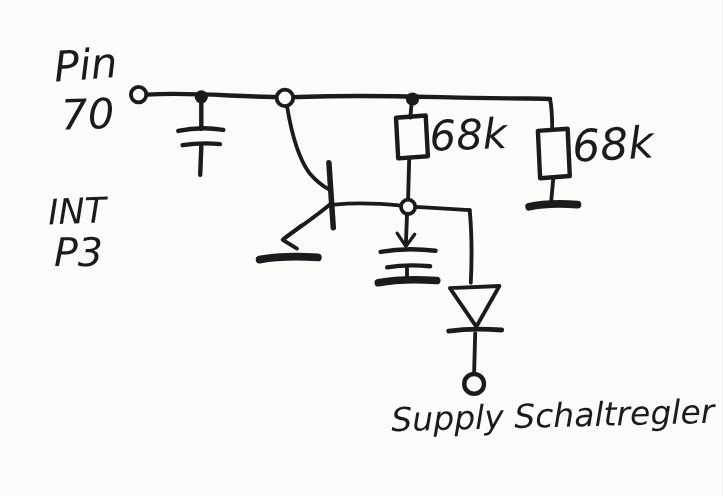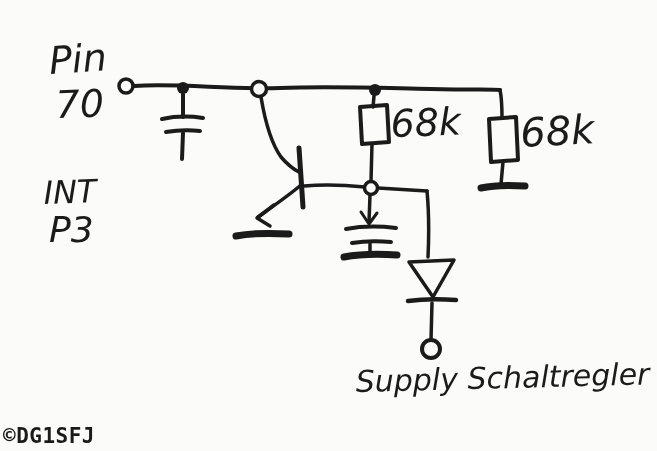--- a/index.html
+++ b/index.html
@@ -94,14 +94,13 @@
       <text class="hand" x="521" y="147" font-size="40" transform="rotate(-3 521 147)">68k</text>
     </g>
 
     <text class="hand" x="50" y="74" font-size="38" transform="rotate(-4 50 74)">Pin</text>
     <text class="hand" x="56" y="118" font-size="38" transform="rotate(-2 56 118)">70</text>
     <text class="hand" x="44" y="204" font-size="32" transform="rotate(-2 44 204)">INT</text>
     <text class="hand" x="49" y="242" font-size="36">P3</text>
     <text class="hand" x="356" y="392" font-size="30" transform="rotate(-1.5 356 392)">Supply Schaltregler</text>
   </svg>
 
-  <div class="watermark">©DG1SFJ</div>
 </div>
 
 </body></html>

